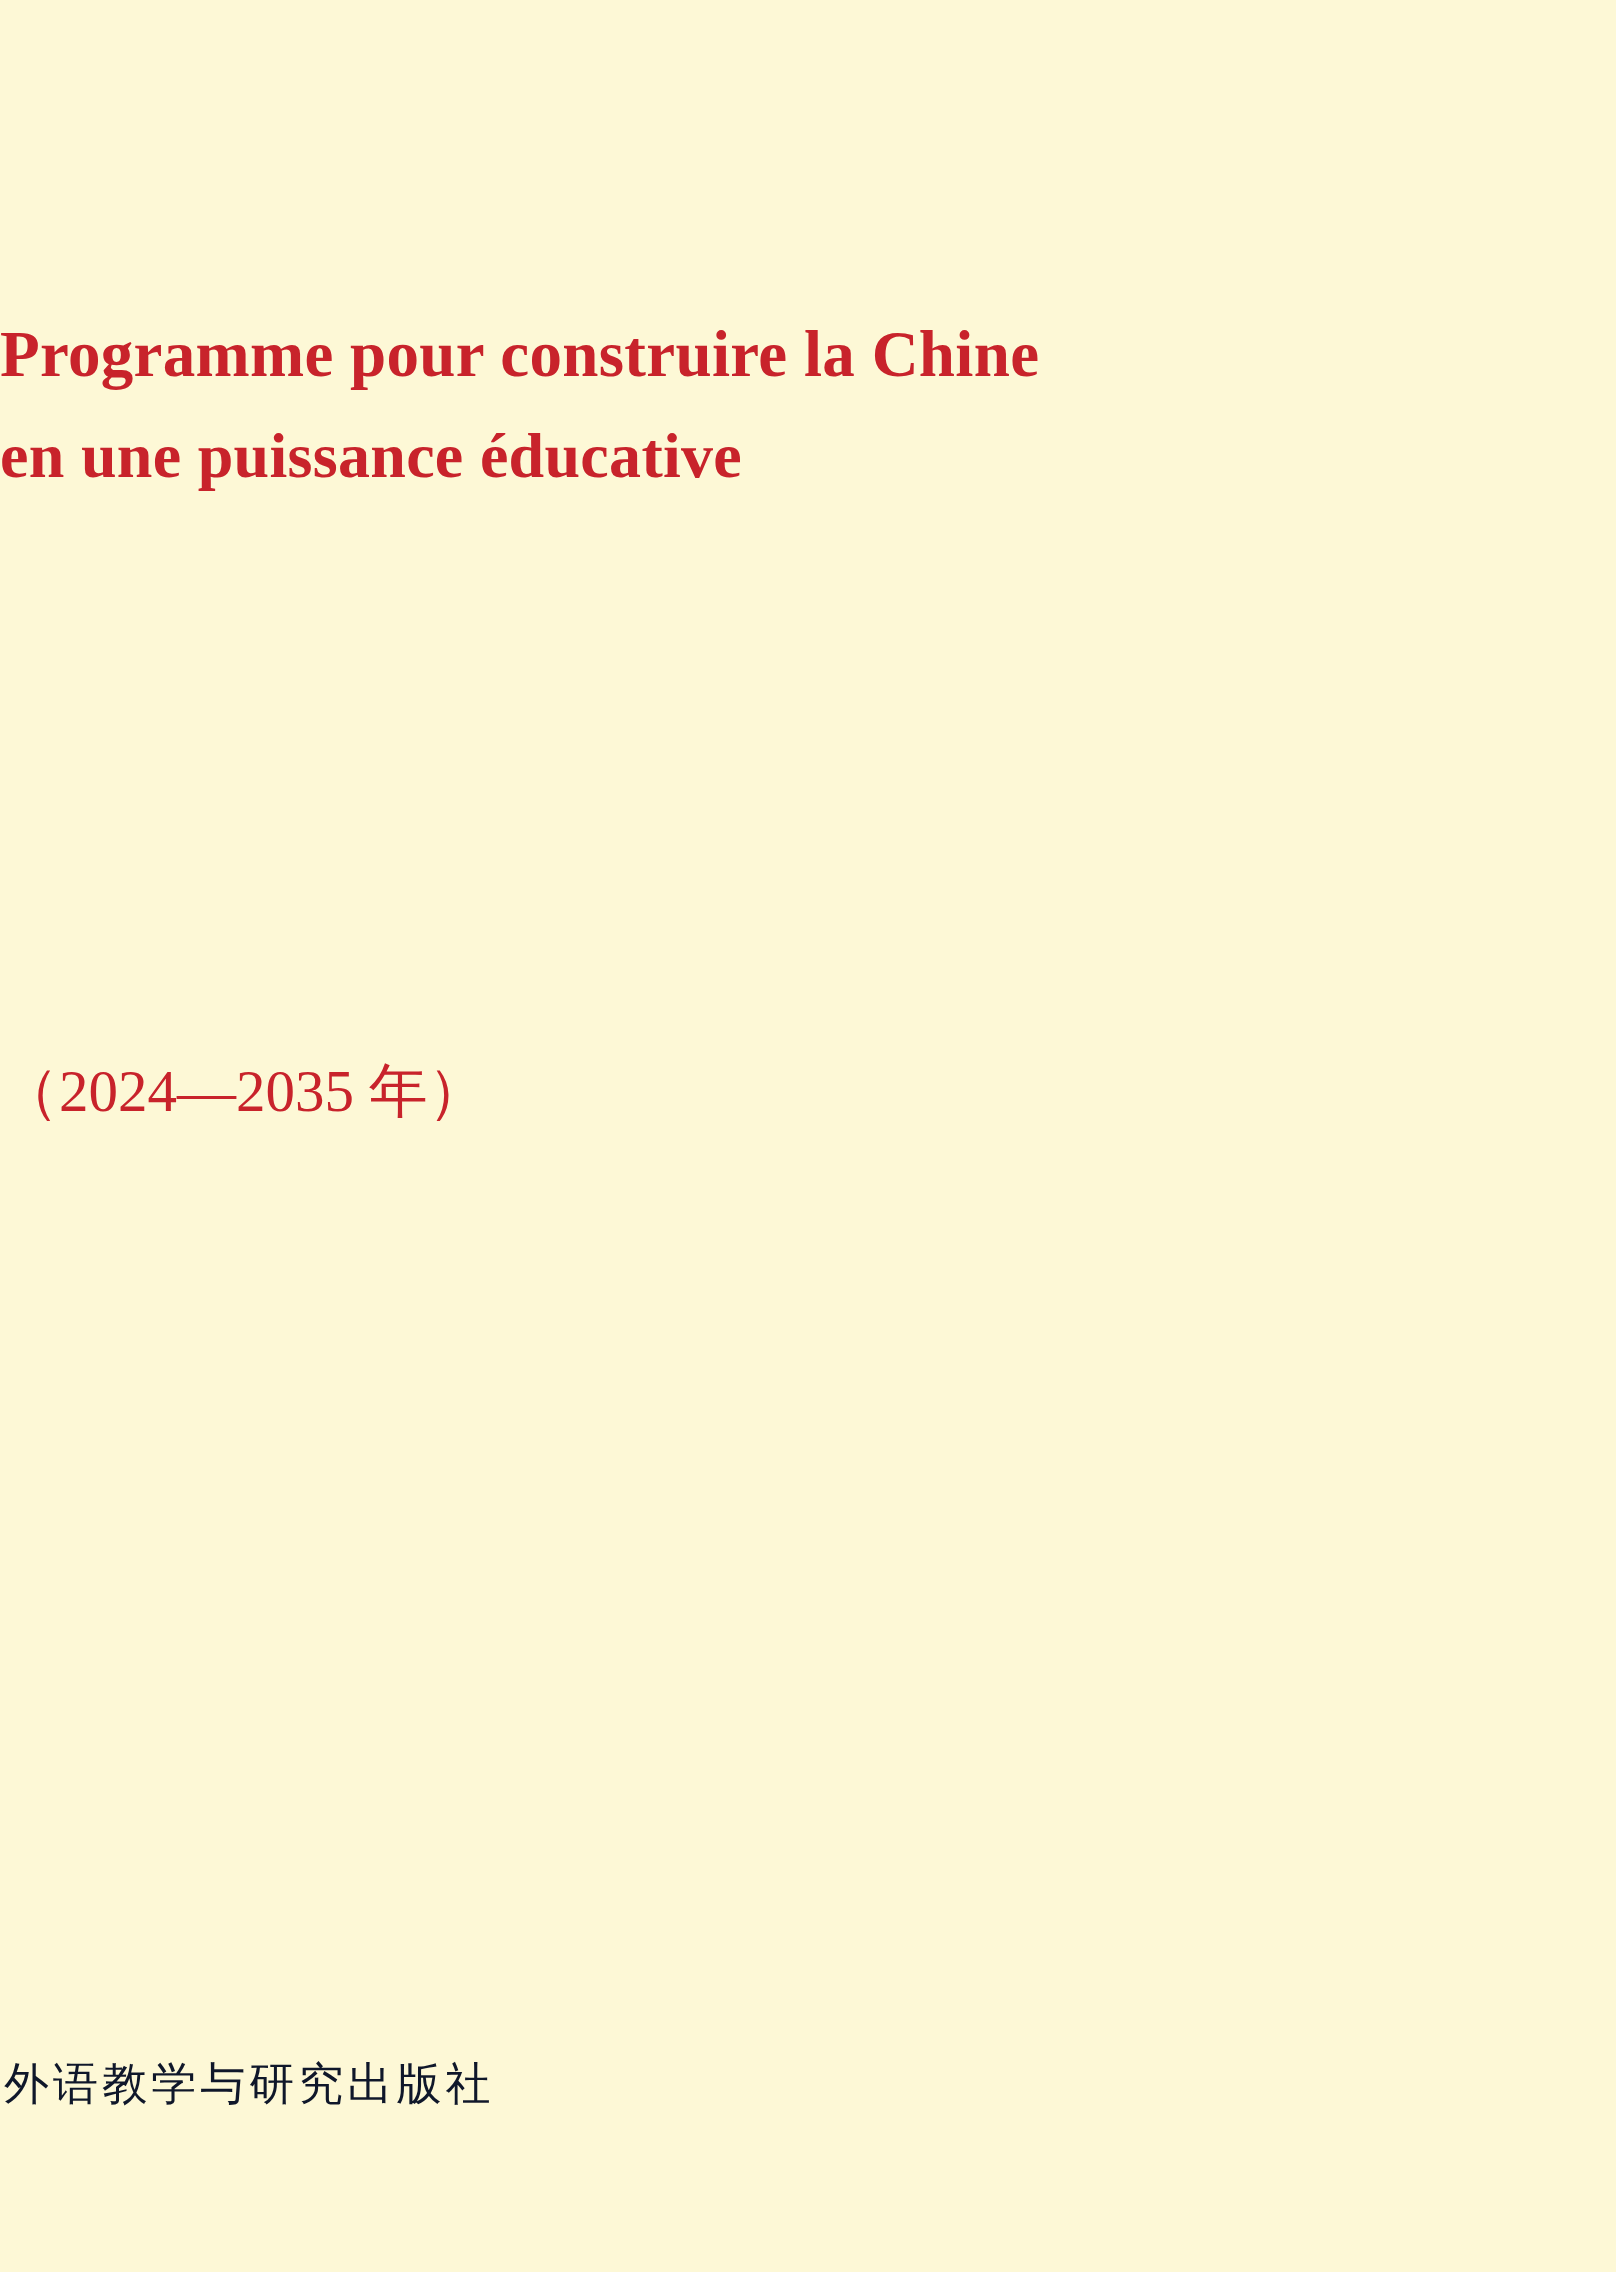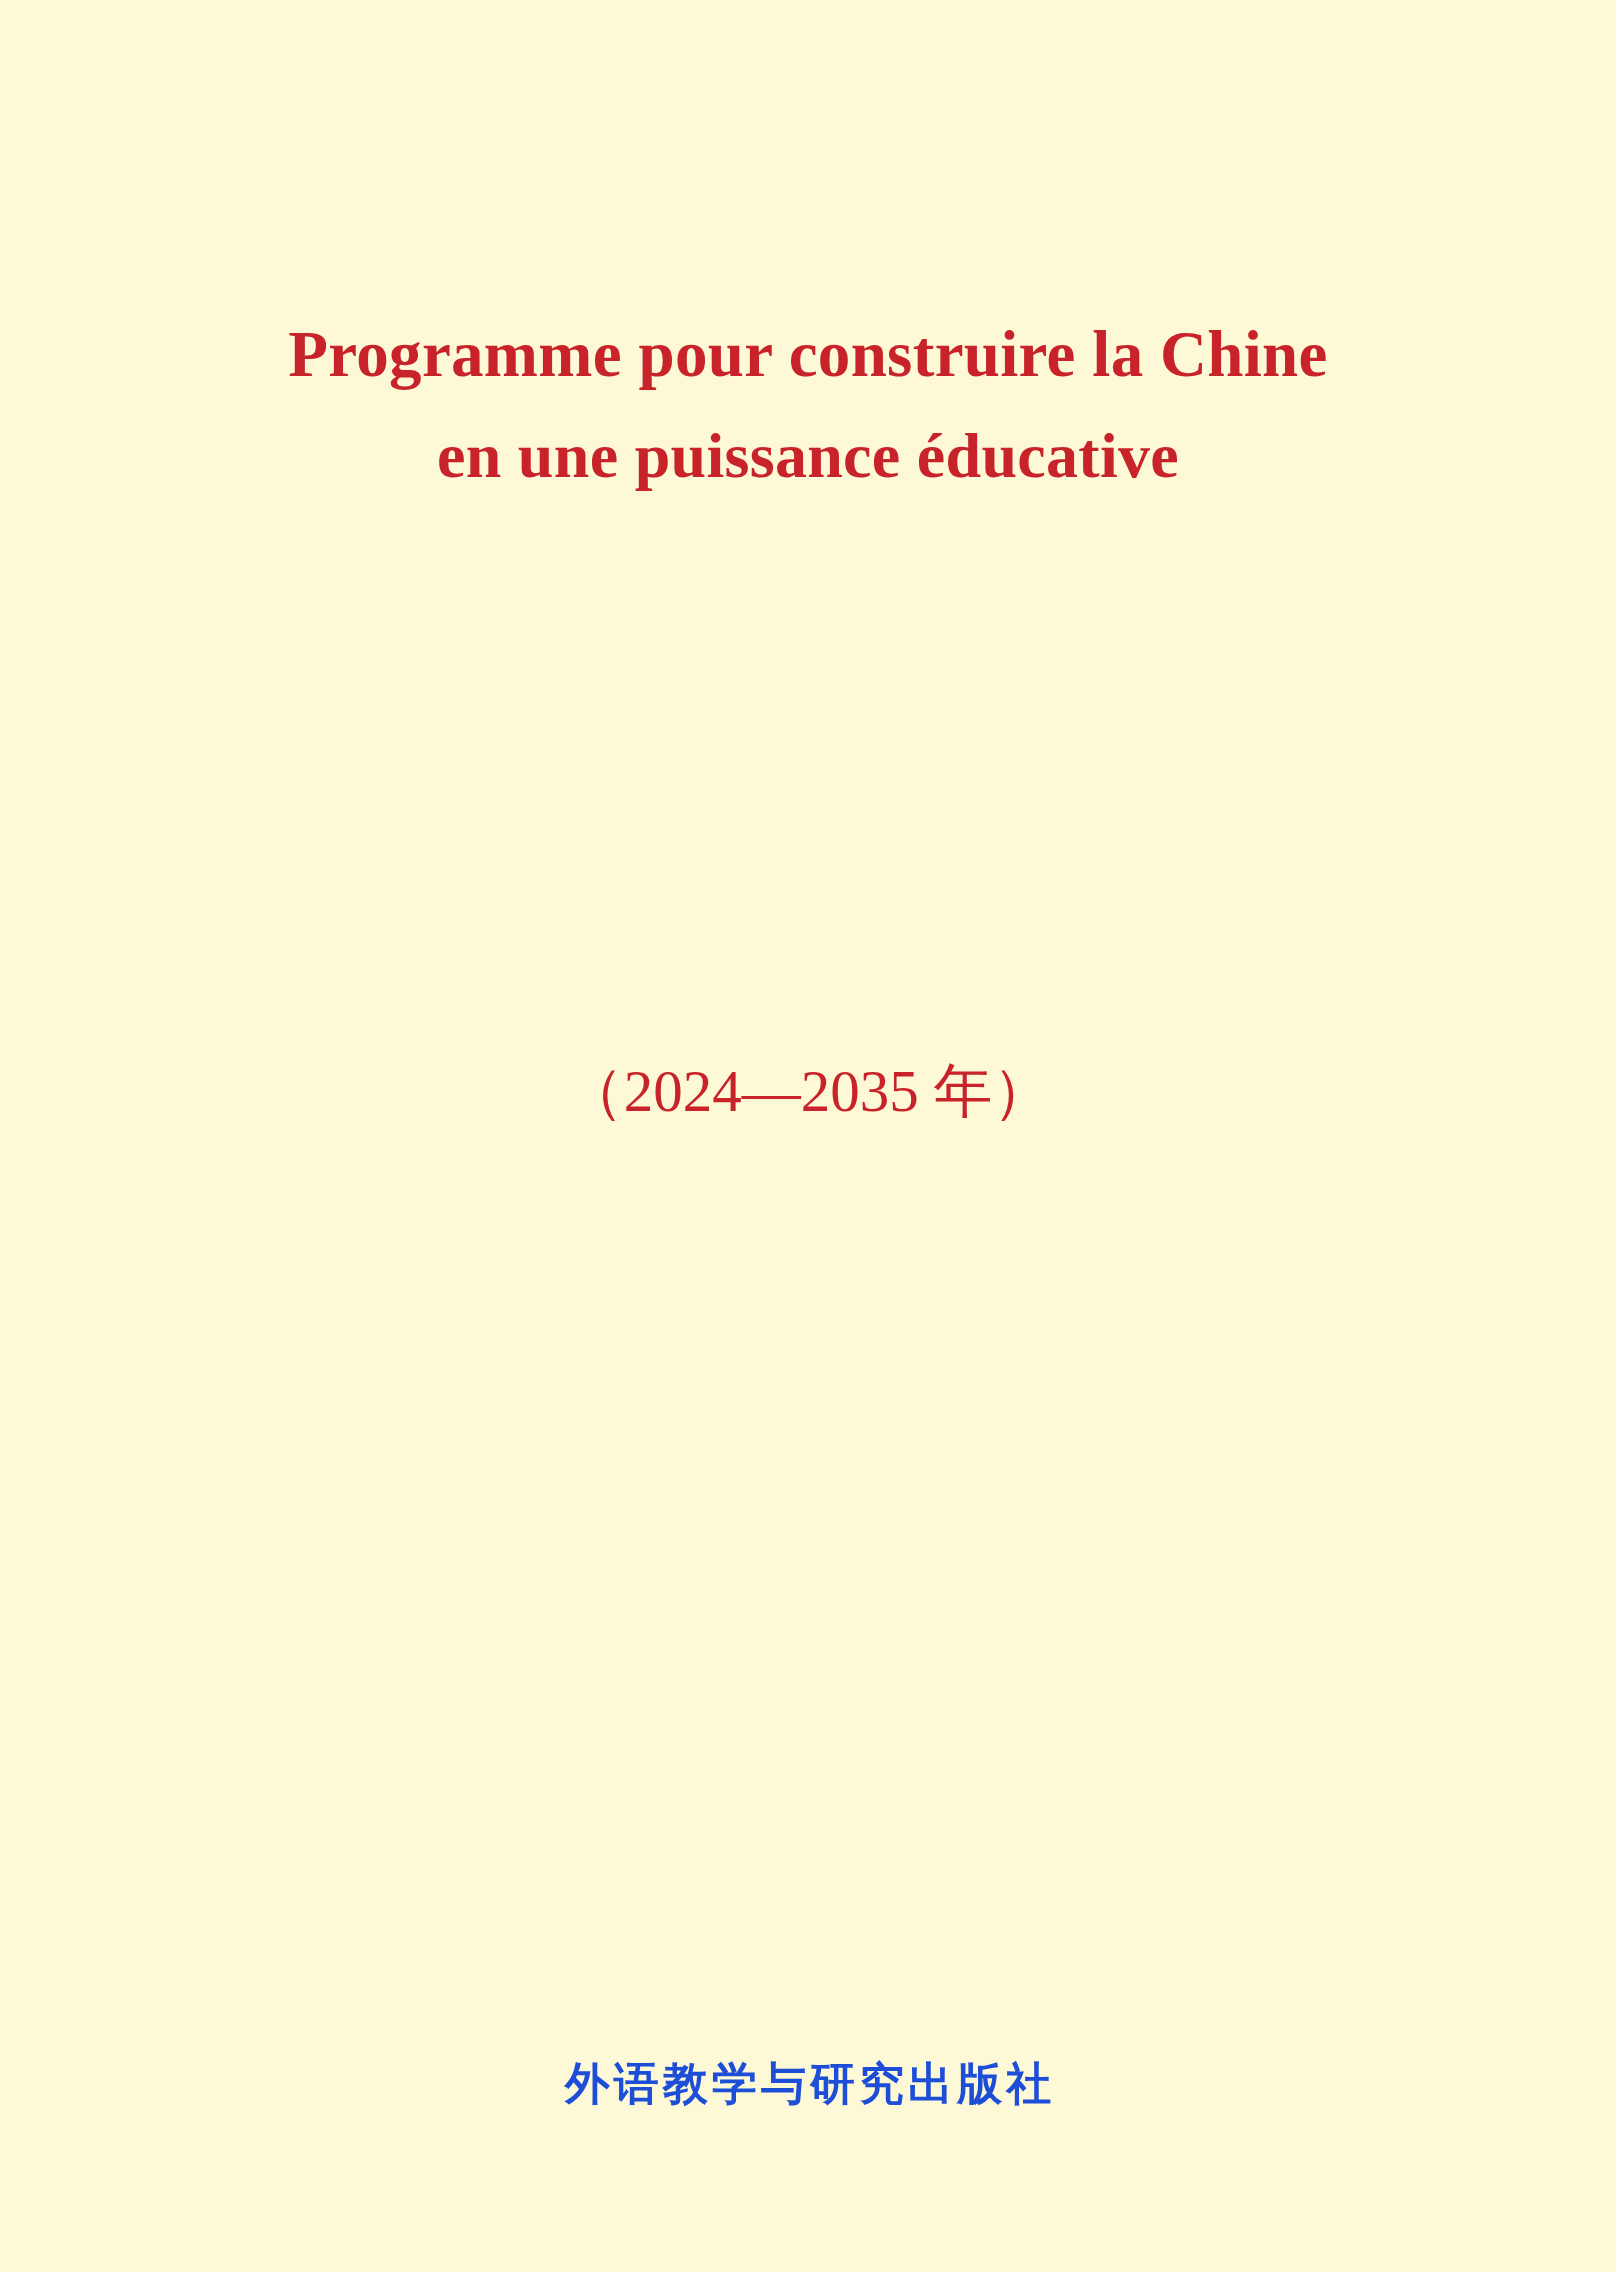--- a/index.html
+++ b/index.html
@@ -15,21 +15,20 @@
     font-family: "Liberation Serif", "DejaVu Serif", serif;
   }
   .cover {
     position: absolute;
     inset: 0;
   }
   .centered {
     position: absolute;
     left: 0;
     right: 0;
-    text-align: center;
     white-space: nowrap;
   }
   .red {
     color: #c8232b;
   }
   .french-line1 {
     top: 314px;
     font-size: 65px;
     line-height: 81px;
     font-weight: 700;
@@ -60,22 +59,22 @@
   .chinese-years {
     top: 1053px;
     font-size: 59px;
     line-height: 77px;
     font-weight: 400;
   }
   .publisher {
     top: 2055px;
     font-size: 45px;
     line-height: 57px;
-    font-weight: 700;
-    color: #1d4ed8;
+    font-weight: 400;
+    color: #0f172a;
     letter-spacing: 0.09em;
     margin-left: 0.09em;
     font-family: "Liberation Sans", "DejaVu Sans", sans-serif;
   }
 </style>
 </head>
 <body>
 
 <div class="cover">
 

